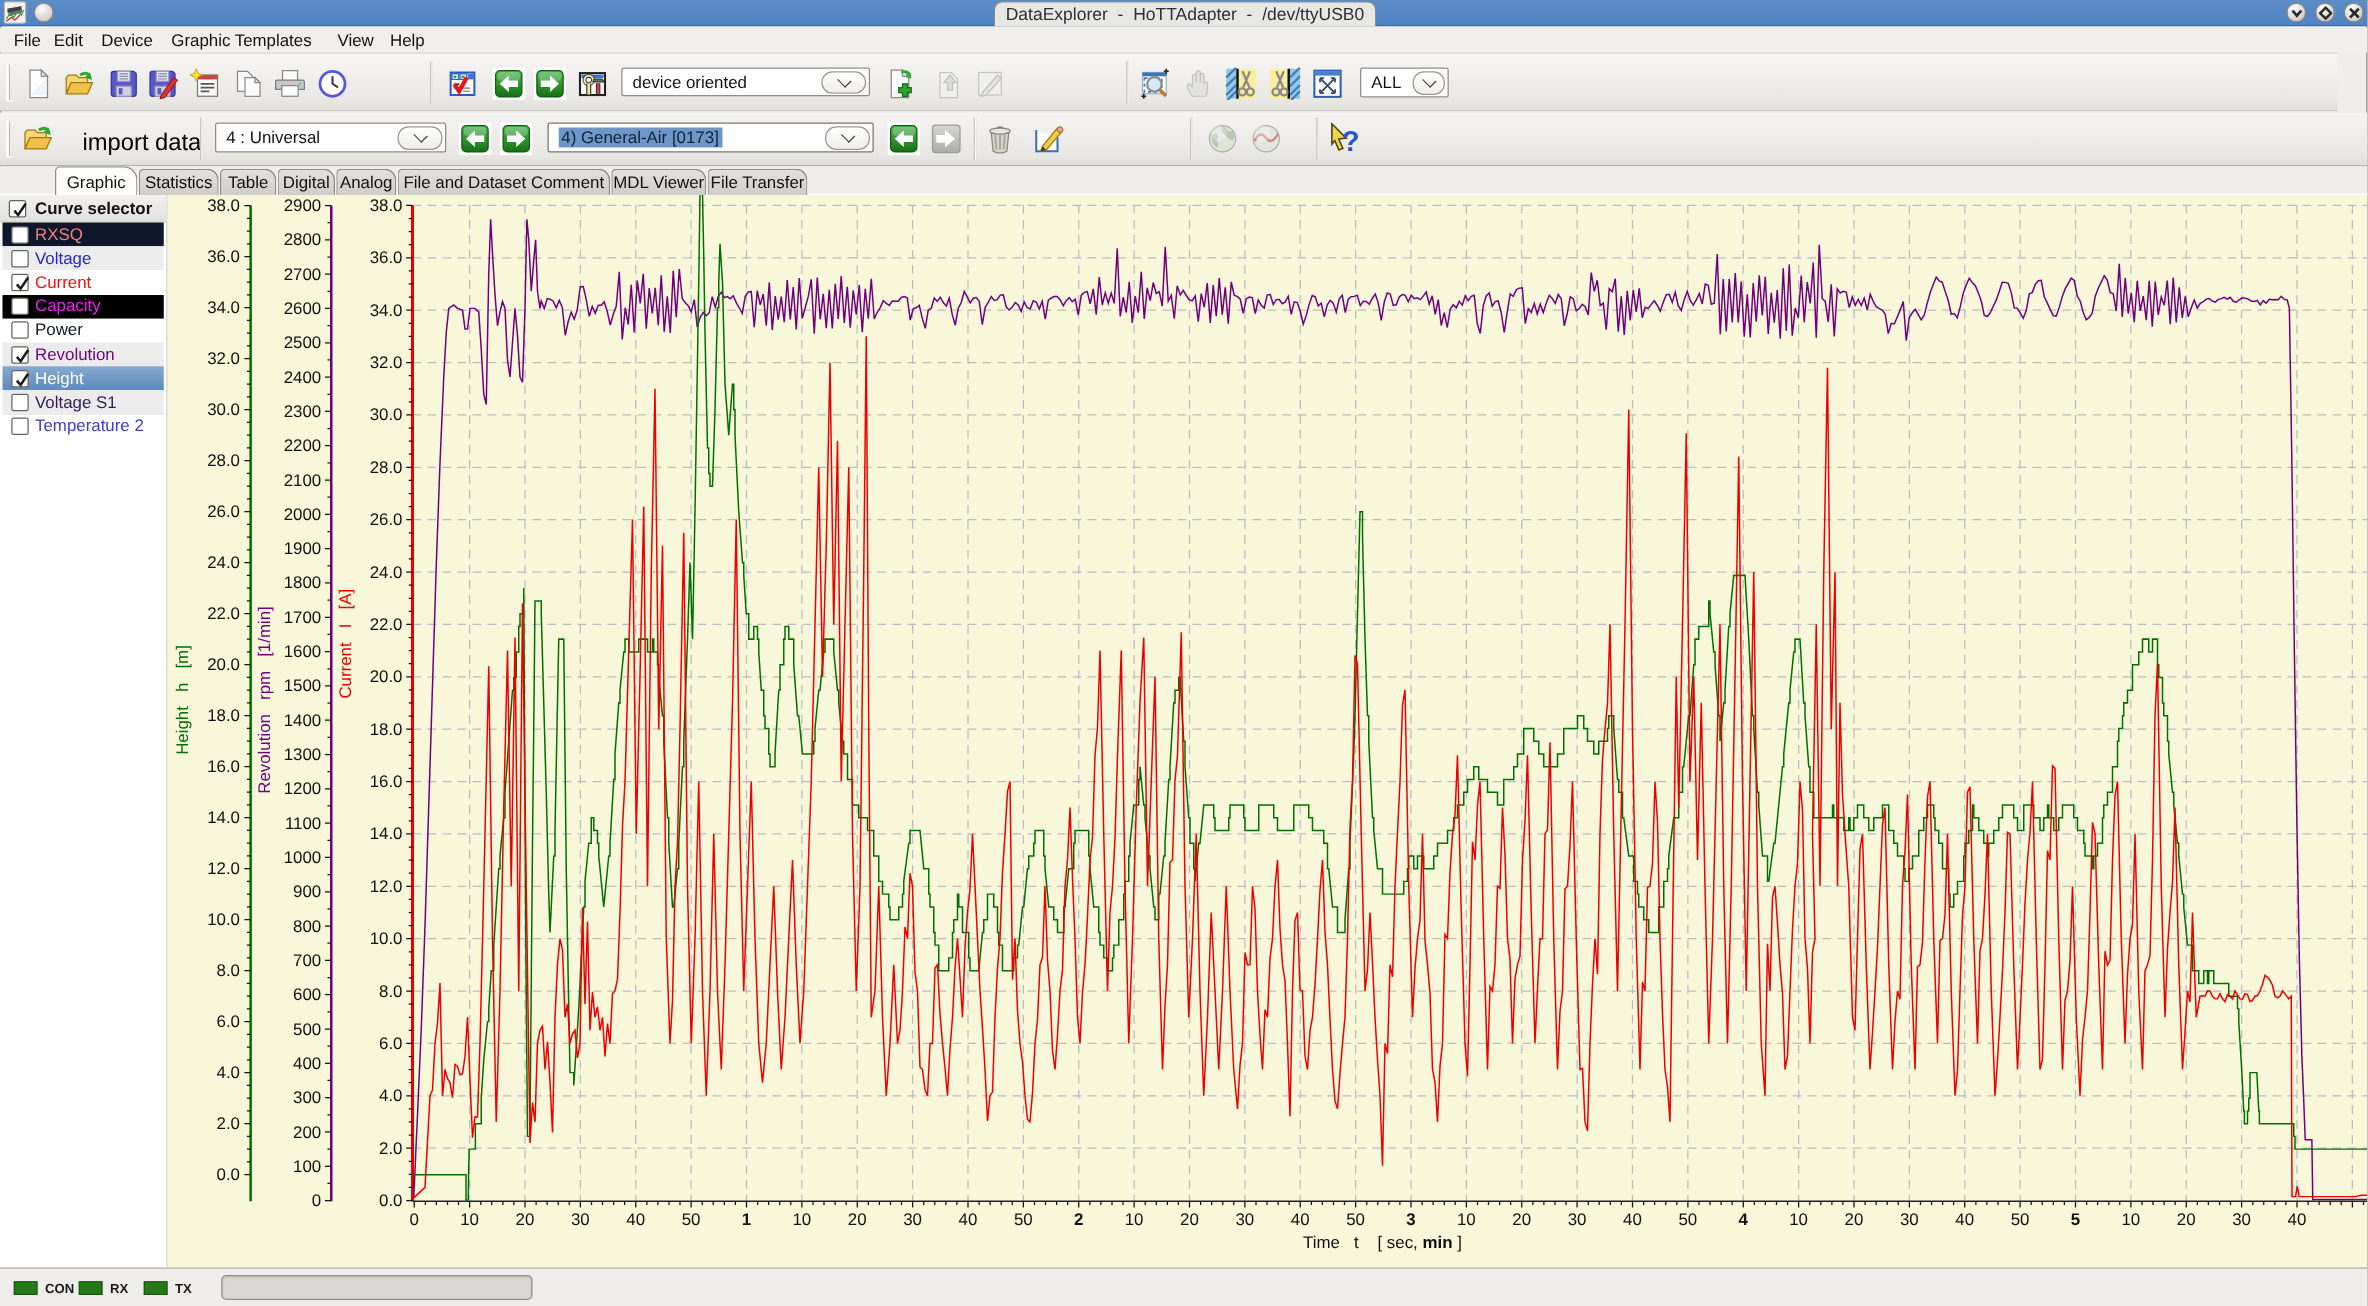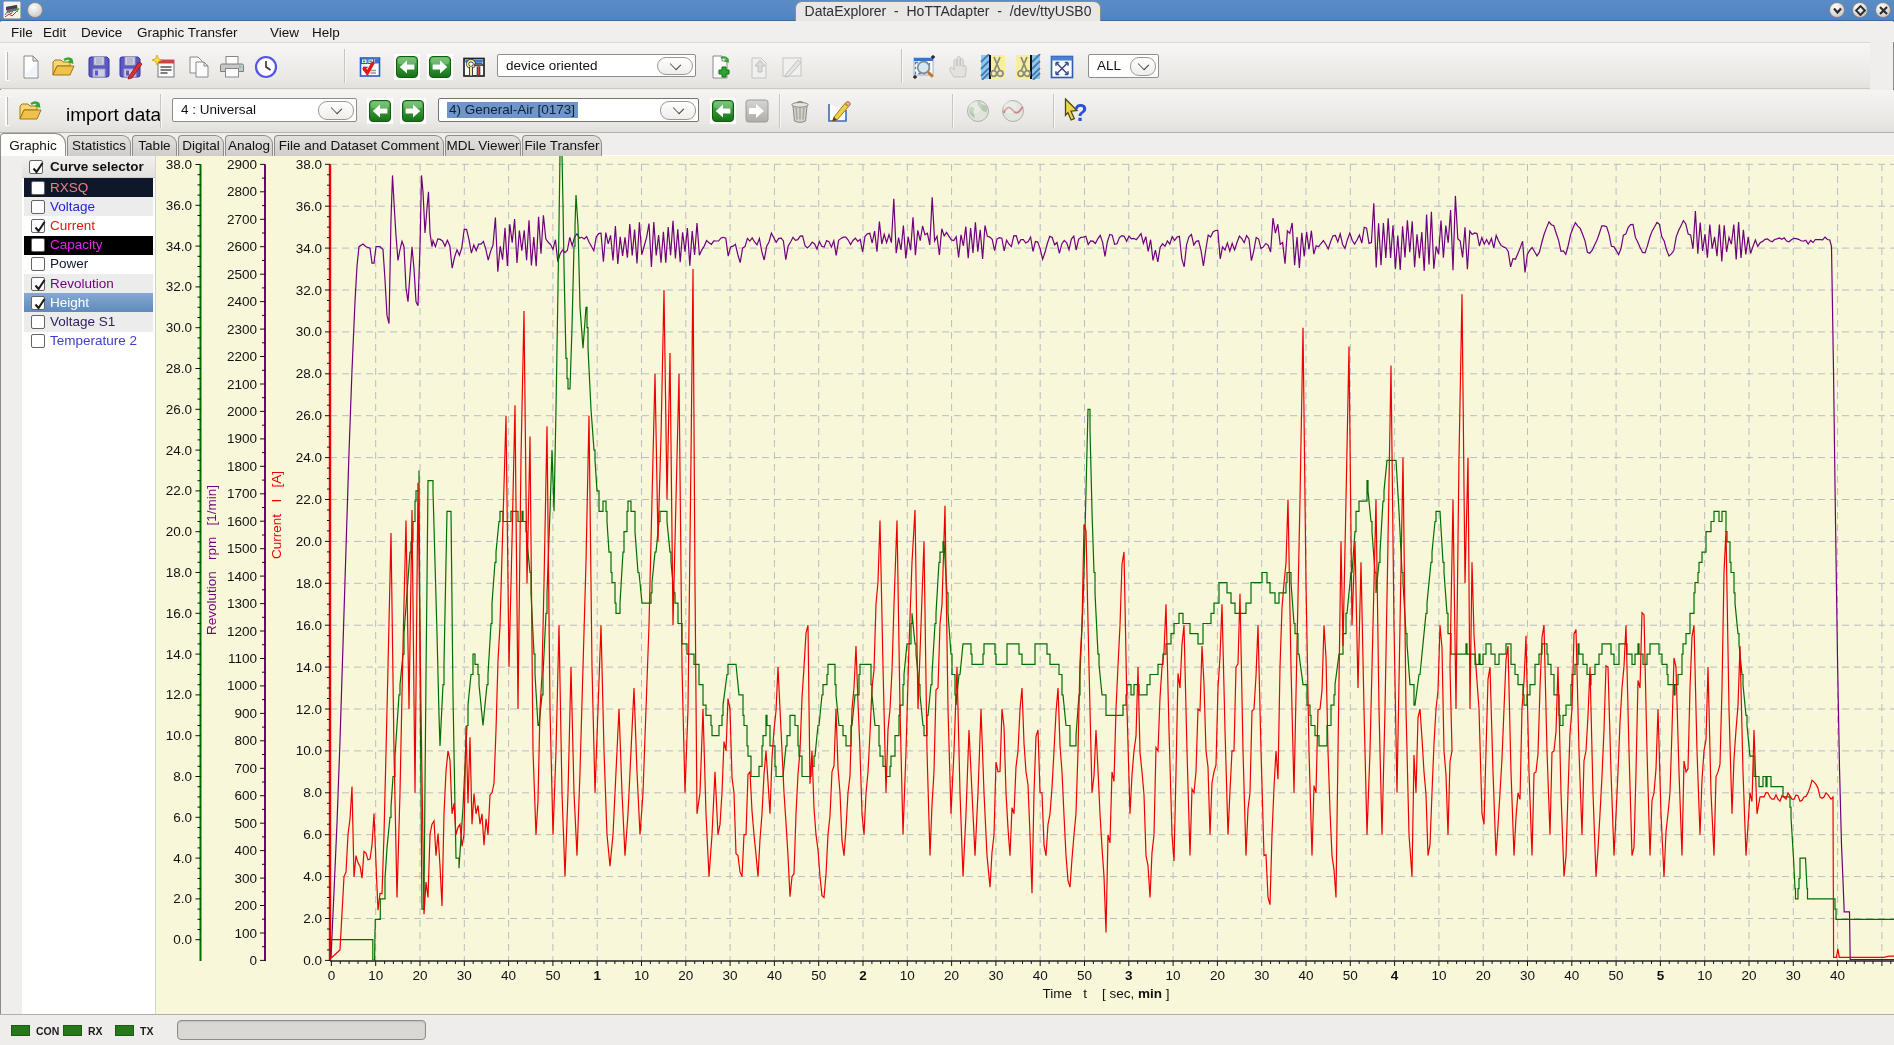--- a/index.html
+++ b/index.html
@@ -50,27 +50,27 @@
 .combo .btn:after { content:""; position:absolute; left:50%; top:50%; width:8px; height:8px;
   margin:-6px 0 0 -4px; border-right:1.8px solid #3c3c3a; border-bottom:1.8px solid #3c3c3a;
   transform:rotate(45deg) scale(1,.8); }
 .combo .txt { position:absolute; left:8px; top:2.5px; }
 
 
 #tabbar { position:absolute; left:0; top:133px; width:1894px; height:23px;
   background:#efeeec; border-bottom:1px solid #fff; }
 .tab { position:absolute; top:2px; height:21px; background:linear-gradient(#e3e1de,#cecdc9);
   border:1px solid #8f8d89; border-bottom:none; border-radius:4px 9px 0 0;
-  font-size:13.5px; color:#111; text-align:center; line-height:20px; }
+  font-size:13.5px; color:#111; text-align:center; line-height:20px;margin-left:44px; }
 .tab.sel { top:0; height:23px; background:#fdfdfc; z-index:5; border-radius:4px 11px 0 0;
   line-height:23px; }
 
 
 #lpanel { position:absolute; left:0; top:156px; width:134px; height:858px; background:#fff;
-  border-right:1px solid #d6d4d0; font-size:13.5px;margin-left:22px; }
+  border-right:1px solid #d6d4d0; font-size:13.5px; }
 #lphead { position:absolute; left:0; top:0; width:133px; height:22px;
   background:linear-gradient(#f2f1ef,#e2e1de); border-bottom:1px solid #cecdc9;
   font-weight:bold; color:#111; }
 .lrow { position:absolute; left:0; width:133px; height:19.2px; }
 .cb { position:absolute; left:7px; top:2.5px; width:14px; height:14px; background:#fff;
   border:1px solid #66645f; border-radius:2px; }
 .cb svg { position:absolute; left:0.5px; top:-1px; }
 .lbl { position:absolute; left:28px; top:1.5px; }
 
 
@@ -113,21 +113,21 @@
 <div class="winbtn" style="left:1875px">
   <svg width="11" height="11" viewBox="0 0 11 11">
       <path d="M2 2L9 9M9 2L2 9" stroke="#2c2c2c" stroke-width="2.2"></path>
     </svg>
 </div>
 
 <div id="menubar">
   <span style="left:11px">File</span>
   <span style="left:43px">Edit</span>
   <span style="left:81px">Device</span>
-  <span style="left:137px">Graphic Transfer</span>
+  <span style="left:137px">Graphic Templates</span>
   <span style="left:270px">View</span>
   <span style="left:312px">Help</span>
 </div>
 
 <div id="tb1">
   <div class="grip" style="left:5px; top:8px"></div>
   <svg width="0" height="0">
       <defs>
         <linearGradient id="g" x1="0" y1="0" x2="0" y2="1">
           <stop offset="0" stop-color="#55b855"></stop>

